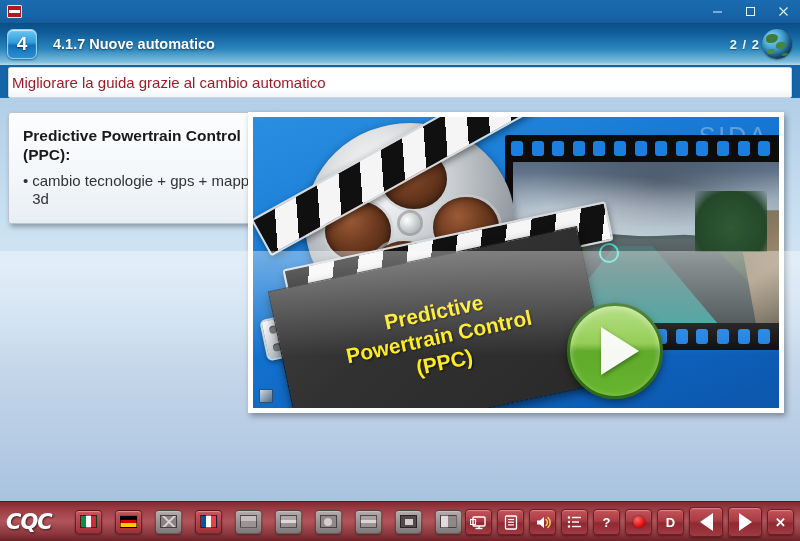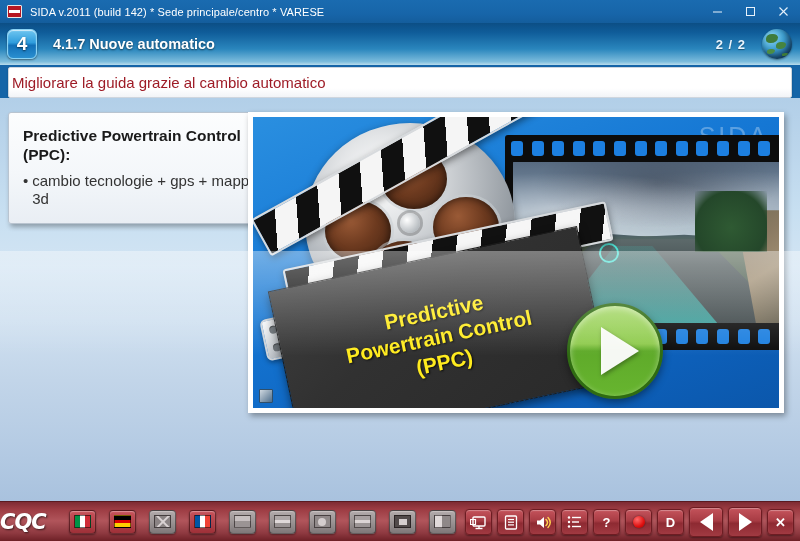--- a/index.html
+++ b/index.html
@@ -78,21 +78,21 @@
   }
   .header-title {
     margin-left: 16px;
     color: #ffffff;
     font-size: 14.5px;
     font-weight: bold;
     text-shadow: 0 1px 2px rgba(0,0,0,.55);
   }
   .header-right {
     position: absolute; right: 8px; top: 0; height: 42px;
-    display: flex; align-items: center; gap: 16px;
+    display: flex; align-items: center; gap: 2px;
   }
   .page-counter {
     color: #eaf6ff; font-size: 13px; font-weight: bold;
     text-shadow: 0 1px 1px rgba(0,0,0,.4);
     letter-spacing: 1px;
   }
   .globe {
     width: 30px; height: 30px; border-radius: 50%;
     background:
       radial-gradient(circle at 32% 28%, #8fd8f5 0%, #3f9fd0 40%, #1d5f92 75%, #103c60 100%);
@@ -403,21 +403,21 @@
   }
 
   
   .toolbar {
     position: absolute; left: 0; bottom: 0;
     width: 800px; height: 40px;
     background: linear-gradient(to bottom, #7e2b33 0%, #9c3b42 18%, #b1555b 48%, #8e3940 80%, #6d2026 100%);
     border-top: 1px solid #5a1a20;
     display: flex; align-items: center;
   }
-  .tb-left { display: flex; align-items: flex-end; gap: 13px; }
+  .tb-left { display: flex; align-items: flex-end; gap: 13px; padding-left: 6px; }
   .tb-right {
     position: absolute; right: 6px; top: 0; height: 40px;
     display: flex; align-items: center; gap: 5px;
   }
   .cqc-logo {
     color: #ffffff; font-size: 21px; font-weight: bold;
     font-style: italic; letter-spacing: -1px;
     font-family: "DejaVu Sans", sans-serif;
     text-shadow: 1px 1px 2px rgba(0,0,0,.6);
     margin-right: 10px;
@@ -502,21 +502,20 @@
     border-bottom: 9px solid transparent;
   }
 </style>
 </head>
 <body>
 
 <div class="window">
 
   <div class="titlebar">
     <div class="tb-icon"></div>
-    <div class="tb-title">SIDA v.2011 (build 142) * Sede principale/centro * VARESE</div>
     <div class="tb-controls">
       <div class="tb-btn">
         <svg width="11" height="11" viewBox="0 0 11 11">
             <line x1="1" y1="6" x2="10" y2="6" stroke="#e8f2fb" stroke-width="1"></line>
           </svg>
       </div>
       <div class="tb-btn">
         <svg width="11" height="11" viewBox="0 0 11 11">
             <rect x="1.5" y="1.5" width="8" height="8" fill="none" stroke="#e8f2fb" stroke-width="1"></rect>
           </svg>

